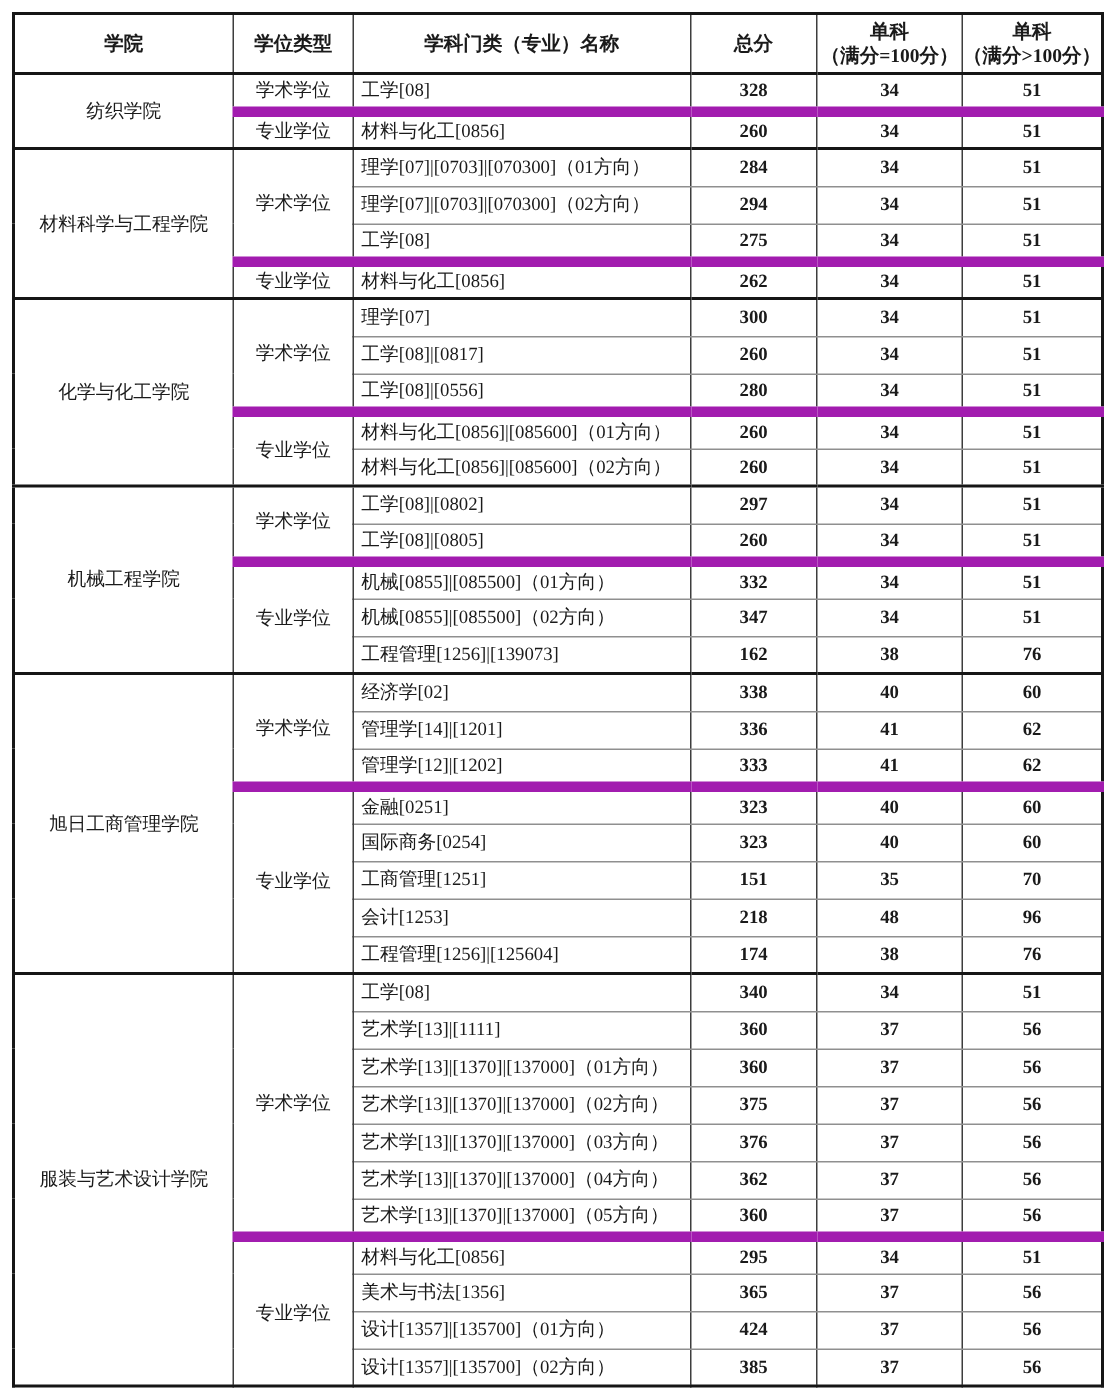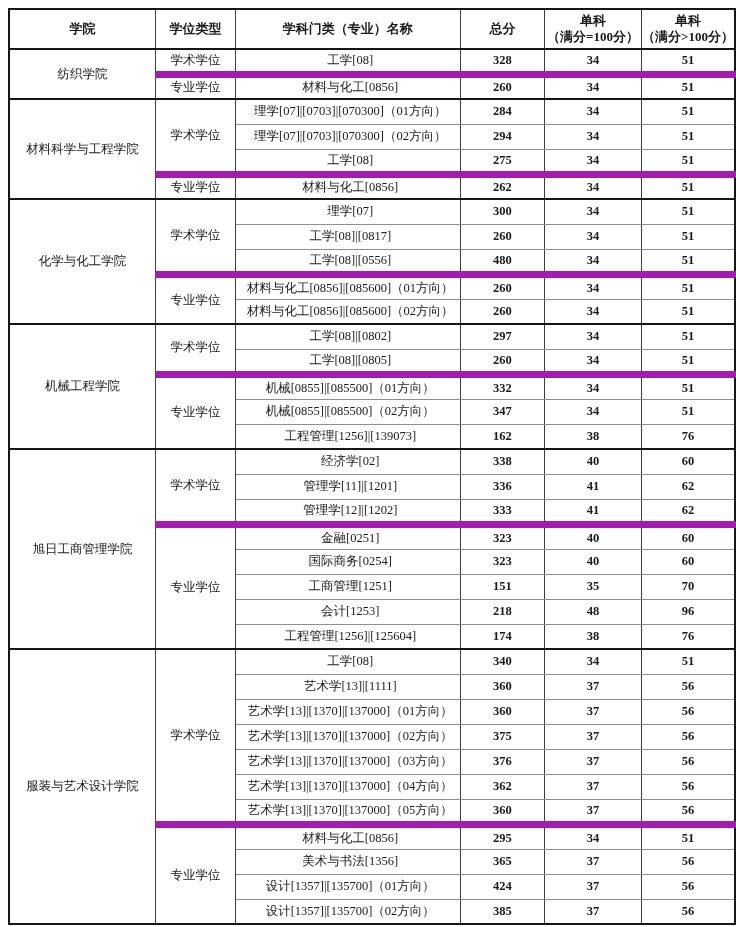--- a/index.html
+++ b/index.html
@@ -52,21 +52,21 @@
     height: 25px;
     border-top: 1px solid #8f8f8f;
     border-bottom: 1px solid #8f8f8f;
     font-size: 12.5px;
     vertical-align: middle;
   }
   tr.group-start td { border-top: 2px solid #161616; }
   tr.block-start td { border-top: 7px solid #a21caf; }
 
   td.college, td.degree { text-align: center; }
-  td.major { text-align: center; padding-left: 5px; }
+  td.major { text-align: left; padding-left: 5px; }
   td.num { text-align: center; font-weight: bold; }
   .hline { display: block; }
 </style>
 </head>
 <body>
 
 <div class="page">
   <table class="score-table">
     <colgroup>
       <col class="c1">
@@ -144,21 +144,21 @@
           <td class="num">51</td>
         </tr>
         <tr>
           <td class="major">工学[08]|[0817]</td>
           <td class="num">260</td>
           <td class="num">34</td>
           <td class="num">51</td>
         </tr>
         <tr>
           <td class="major">工学[08]|[0556]</td>
-          <td class="num">480</td>
+          <td class="num">280</td>
           <td class="num">34</td>
           <td class="num">51</td>
         </tr>
         <tr class="block-start">
           <td class="degree" rowspan="2">专业学位</td>
           <td class="major">材料与化工[0856]|[085600]（01方向）</td>
           <td class="num">260</td>
           <td class="num">34</td>
           <td class="num">51</td>
         </tr>
@@ -203,21 +203,21 @@
         </tr>
         <tr class="group-start">
           <td class="college" rowspan="8">旭日工商管理学院</td>
           <td class="degree" rowspan="3">学术学位</td>
           <td class="major">经济学[02]</td>
           <td class="num">338</td>
           <td class="num">40</td>
           <td class="num">60</td>
         </tr>
         <tr>
-          <td class="major">管理学[11]|[1201]</td>
+          <td class="major">管理学[14]|[1201]</td>
           <td class="num">336</td>
           <td class="num">41</td>
           <td class="num">62</td>
         </tr>
         <tr>
           <td class="major">管理学[12]|[1202]</td>
           <td class="num">333</td>
           <td class="num">41</td>
           <td class="num">62</td>
         </tr>

